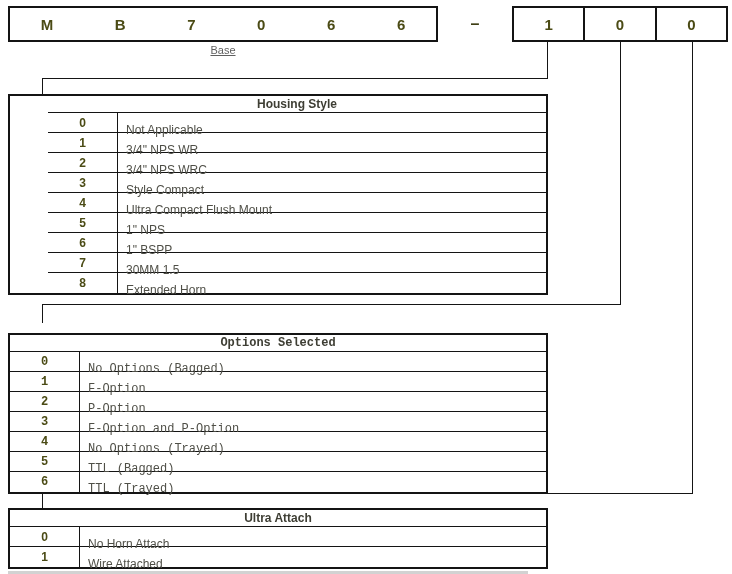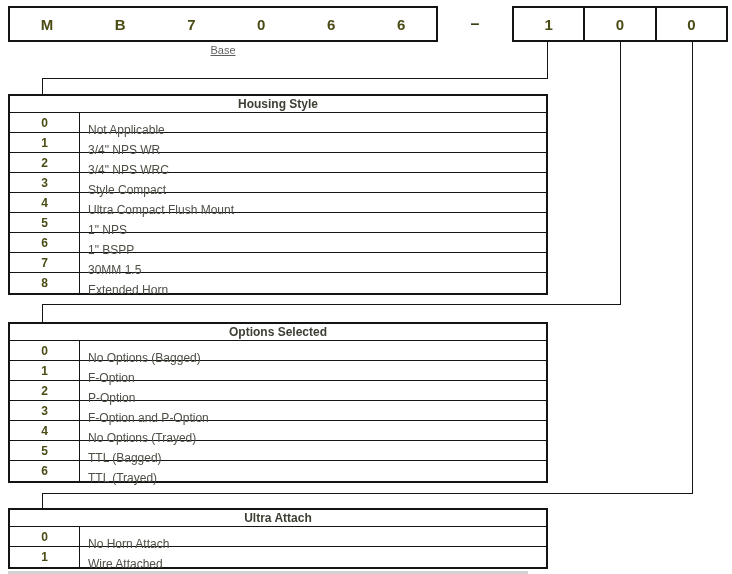--- a/index.html
+++ b/index.html
@@ -38,22 +38,22 @@
     position:absolute;left:8px;top:44px;width:430px;
     text-align:center;font-size:11px;color:#5f5f5f;text-decoration:underline;
   }
   
   .line{position:absolute;background:#151515;}
   
   .lookup-table{
     position:absolute;left:8px;width:540px;
     border:2px solid #141414;box-sizing:border-box;background:#fff;
   }
-  .t-housing{top:94px;}
-  .t-options{top:322px;}
+  .t-housing{top:94px;padding-left:38px;}
+  .t-options{top:333px;font-family:Liberation Mono, monospace;}
   .t-wire{top:508px;}
   .lt-header{
     height:17px;box-sizing:border-box;border-bottom:1px solid #141414;
     display:flex;align-items:center;justify-content:center;
     font-size:12px;font-weight:bold;color:#3e3e34;
   }
   .lt-row{
     height:20px;box-sizing:border-box;border-bottom:1px solid #141414;
     display:flex;align-items:stretch;
   }

